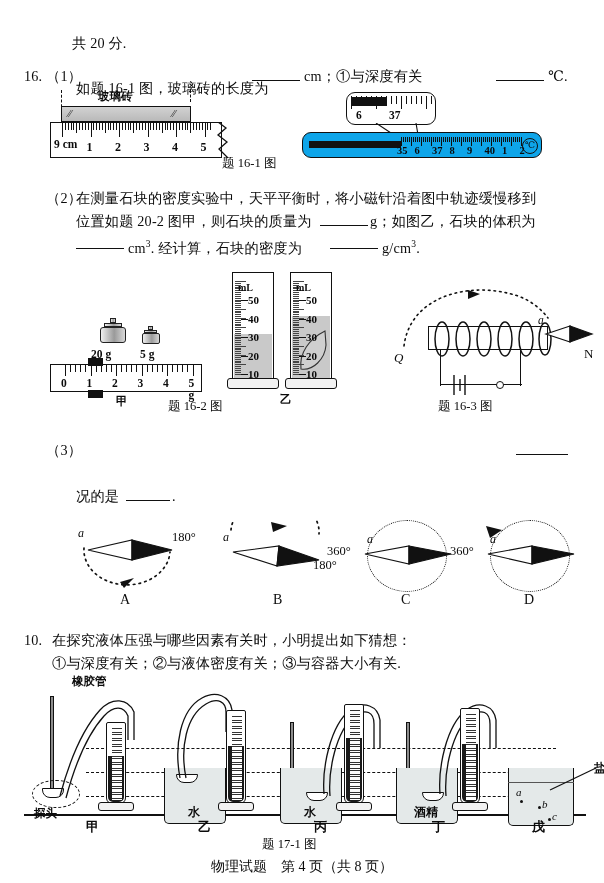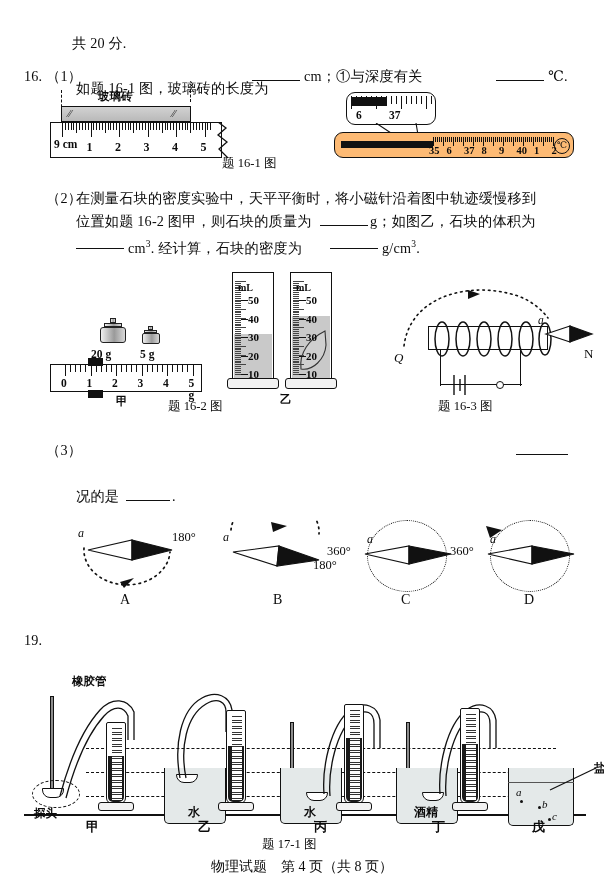--- a/index.html
+++ b/index.html
@@ -24,21 +24,21 @@
   .fig{position:absolute;}
   .ln{position:absolute;background:#111;}
 
   
   .ruler{position:absolute;border:1.3px solid #111;background:#fff;box-sizing:border-box;}
   .tick{position:absolute;width:1px;background:#111;top:0;}
   .brick{position:absolute;background:linear-gradient(#d2d2d2,#b9b9b9);border:1.2px solid #111;box-sizing:border-box;}
   .dash-v{position:absolute;width:0;border-left:1.2px dashed #111;}
 
   
-  .thermo-body{position:absolute;border:1.4px solid #111;border-radius:9px;background:#fdba74;box-sizing:border-box;margin-left:32px;}
+  .thermo-body{position:absolute;border:1.4px solid #111;border-radius:9px;background:#0ea5e9;box-sizing:border-box;}
   .merc{position:absolute;background:#111;}
   .mag{position:absolute;border:1.6px solid #111;border-radius:9px;background:#fff;box-sizing:border-box;}
 
   
   .wt{position:absolute;background:linear-gradient(90deg,#efefef,#9a9a9a 55%,#d8d8d8);border:1px solid #222;box-sizing:border-box;}
 
   
   .cyl{position:absolute;border:1.4px solid #111;box-sizing:border-box;background:#fff;}
   .cylwater{position:absolute;background:#c9c9c9;}
   .base{position:absolute;border:1.3px solid #111;border-radius:3px;background:#f2f2f2;box-sizing:border-box;}
@@ -263,21 +263,21 @@
           <div style="position:absolute;left:199px;top:0;font-size:10.5px;font-weight:bold;">1</div>
           <div style="position:absolute;left:216.5px;top:0;font-size:10.5px;font-weight:bold;">2</div>
         </div>
       <div class="lbl" style="left:219px;top:5px;border:1.2px solid #111;border-radius:50%;width:14px;height:14px;text-align:center;line-height:13px;font-size:9px;">℃</div>
     </div>
   </div>
   <div class="cap" style="left:222px;top:155px;">题 16-1 图</div>
 
   <div class="txt" style="left:46px;top:188px;">（2）</div>
   <div class="txt" style="left:76px;top:188px;">在测量石块的密度实验中，天平平衡时，将小磁针沿着图中轨迹缓慢移到</div>
-  <div class="txt" style="left:76px;top:211px;">位置如题 16-2 图甲，则石块的质量为</div>
+  <div class="txt" style="left:76px;top:211px;">位置如题 20-2 图甲，则石块的质量为</div>
   <span class="blank" style="position:absolute;left:320px;top:211px;width:48px;"></span>
   <div class="txt" style="left:370px;top:211px;">g；如图乙，石块的体积为</div>
   <span class="blank" style="position:absolute;left:76px;top:234px;width:48px;"></span>
   <div class="txt" style="left:128px;top:234px;">
     <span>cm</span><span class="sup">3</span><span>. 经计算，石块的密度为</span>
   </div>
   <span class="blank" style="position:absolute;left:330px;top:234px;width:48px;"></span>
   <div class="txt" style="left:382px;top:234px;">
     <span>g/cm</span><span class="sup">3</span><span>.</span>
   </div>
@@ -593,21 +593,23 @@
     </svg>
     <svg style="position:absolute;left:18px;top:28px;" width="92" height="24">
       <path d="M2 10 L46 2 L46 20 Z" fill="#fff" stroke="#111" stroke-width="1.2"></path>
       <path d="M46 2 L88 10 L46 20 Z" fill="#111" stroke="#111" stroke-width="1.1"></path>
     </svg>
     <div class="lbl it" style="left:22px;top:16px;font-size:12px;">a</div>
     <div class="lbl" style="left:-18px;top:28px;font-size:12.5px;">360°</div>
     <div class="lbl" style="left:56px;top:76px;font-size:14px;">D</div>
   </div>
 
-  <div class="txt" style="left:24px;top:630px;">19.</div>
+  <div class="txt" style="left:24px;top:630px;">10.</div>
+  <div class="txt" style="left:52px;top:630px;">在探究液体压强与哪些因素有关时，小明提出如下猜想：</div>
+  <div class="txt" style="left:52px;top:653px;">①与深度有关；②与液体密度有关；③与容器大小有关.</div>
 
   <div class="fig" style="left:8px;top:676px;width:588px;height:160px;text-align:center;">
 
     <div class="ground" style="left:16px;top:138px;width:562px;"></div>
 
     <div class="dashh" style="left:78px;top:72px;width:470px;"></div>
     <div class="dashh" style="left:78px;top:96px;width:470px;"></div>
     <div class="dashh" style="left:78px;top:120px;width:470px;"></div>
 
     <div class="fig" style="left:20px;top:8px;width:130px;height:130px;">

